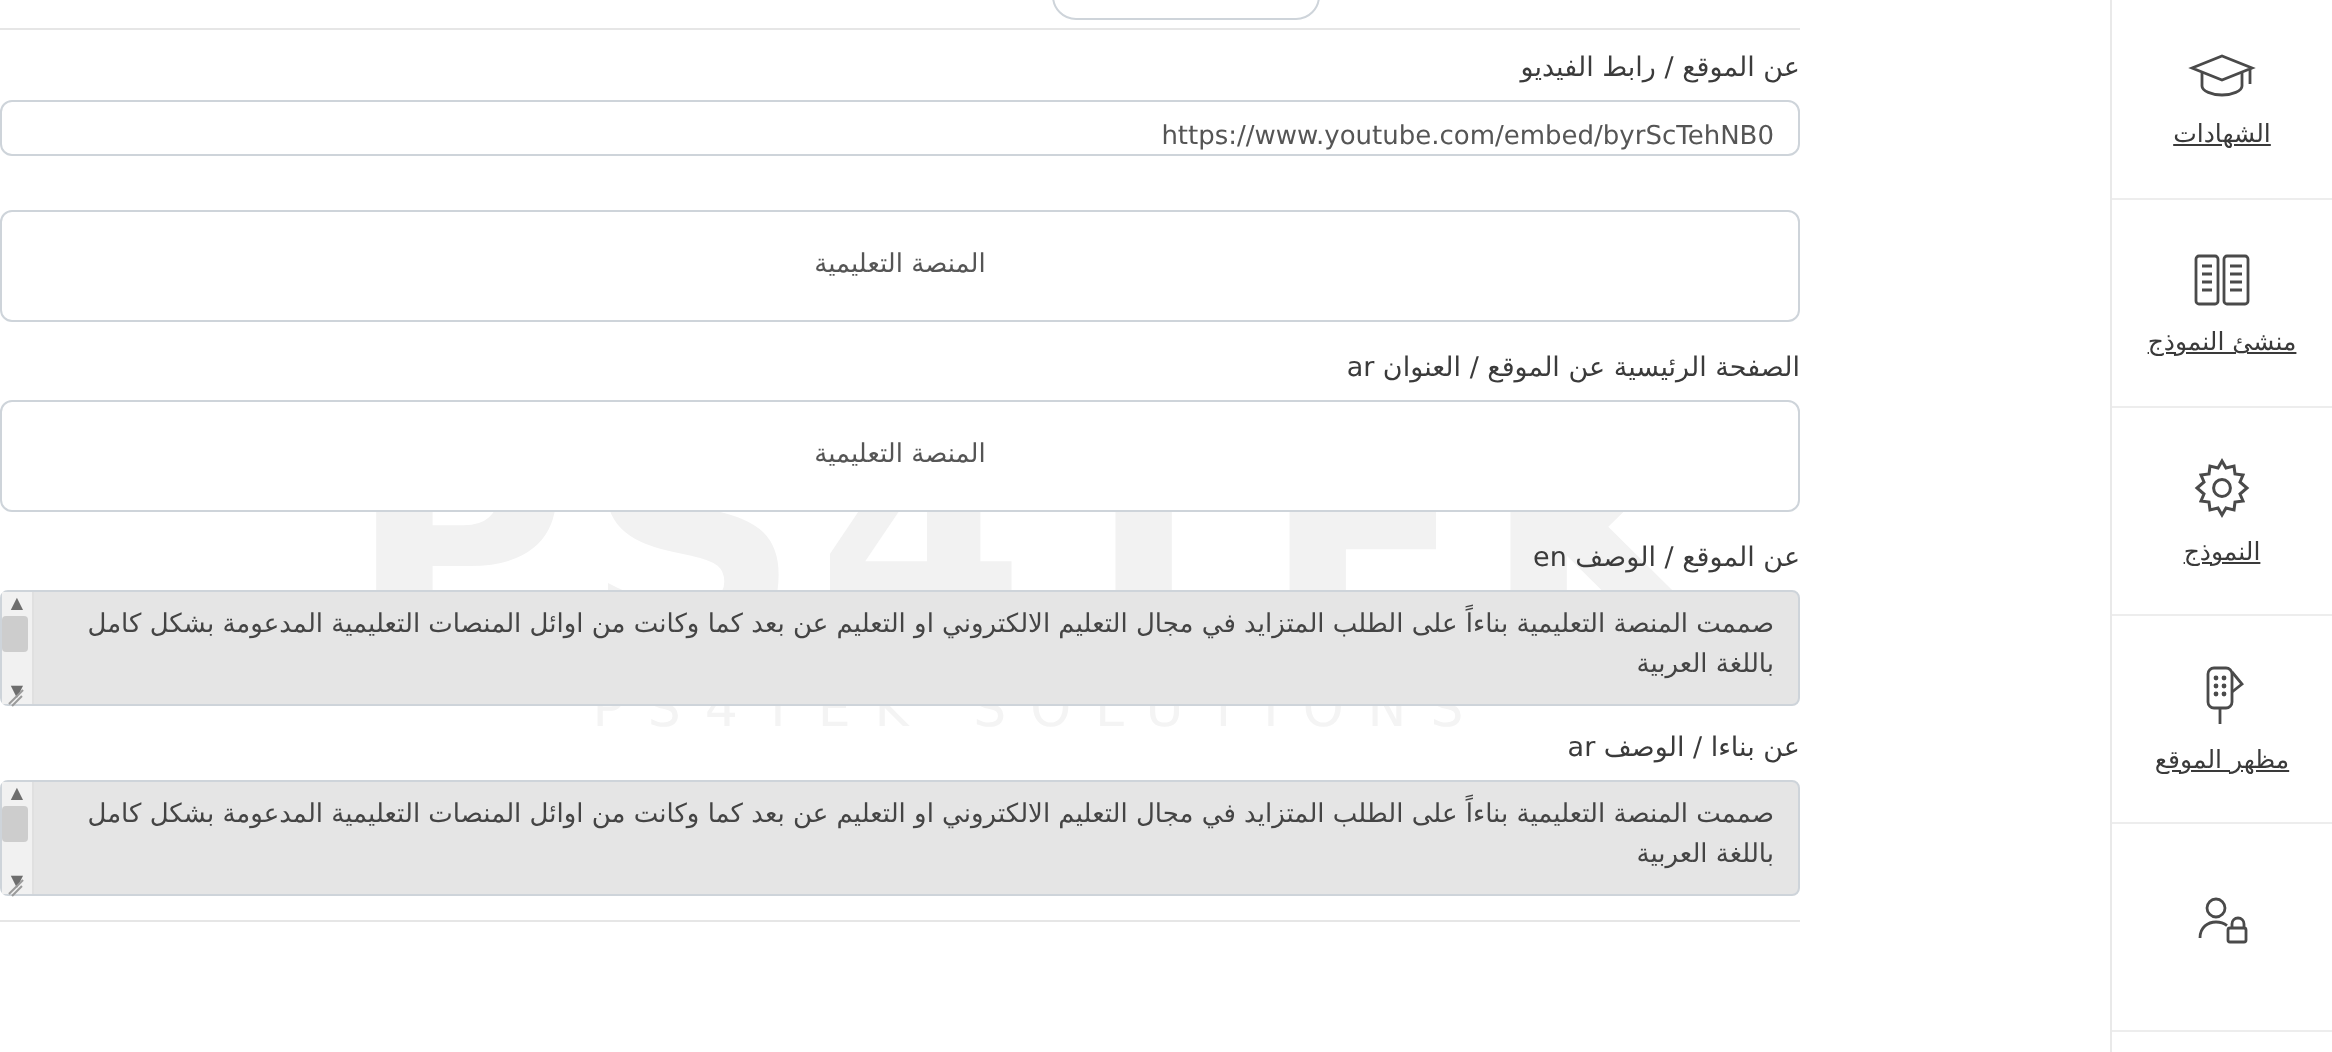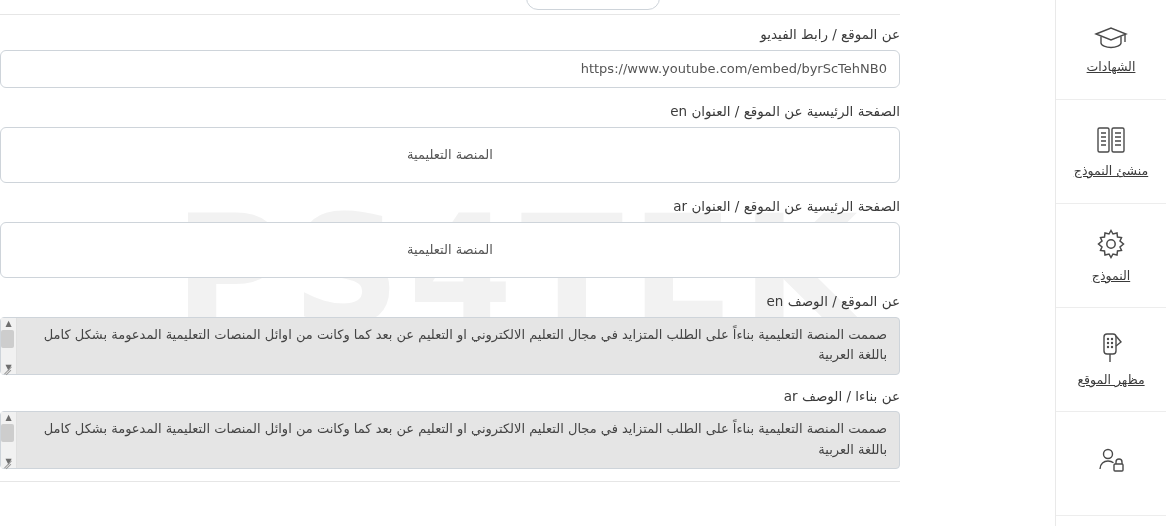--- a/index.html
+++ b/index.html
@@ -89,35 +89,35 @@
     text-align: right;
     font-size: 13.5px;
     color: #3b3b3b;
     margin: 0 0 6px 0;
     line-height: 1.4;
     direction: rtl;
   }
 
   .input-box {
     width: 900px;
-    height: 38px;
+    height: 28px;
     box-sizing: border-box;
     border: 1px solid #ced4da;
     border-radius: 6px;
     background: #ffffff;
     color: #555;
     font-size: 13px;
     text-align: right;
     padding: 0 12px;
     line-height: 36px;
     direction: rtl;
     overflow: hidden;
     white-space: nowrap;
     text-overflow: ellipsis;
-    margin-bottom: 14px;
+    margin-bottom: 27px;
     font-family: "DejaVu Sans", "Liberation Sans", sans-serif;
   }
   .input-box.ltr-val {
     direction: ltr;
     text-align: right;
   }
   .input-box.tall {
     height: 56px;
     line-height: 54px;
     margin-bottom: 14px;
@@ -256,21 +256,20 @@
 
   <div class="form-area">
     <div class="form-inner">
 
       <div class="top-stub"></div>
       <div class="divider"></div>
 
       <div class="field-label">عن الموقع / رابط الفيديو</div>
       <div class="input-box ltr-val">https://www.youtube.com/embed/byrScTehNB0</div>
 
-      <div class="field-label">الصفحة الرئيسية عن الموقع / العنوان en</div>
       <div class="input-box tall">المنصة التعليمية</div>
 
       <div class="field-label">الصفحة الرئيسية عن الموقع / العنوان ar</div>
       <div class="input-box tall">المنصة التعليمية</div>
 
       <div class="field-label">عن الموقع / الوصف en</div>
       <div class="textarea-wrap">
         <div class="textarea-box">صممت المنصة التعليمية بناءاً على الطلب المتزايد في مجال التعليم الالكتروني او التعليم عن بعد كما وكانت من اوائل المنصات التعليمية المدعومة بشكل كامل باللغة العربية</div>
         <div class="scroll-col">
           <div class="scroll-arrow">▲</div>

